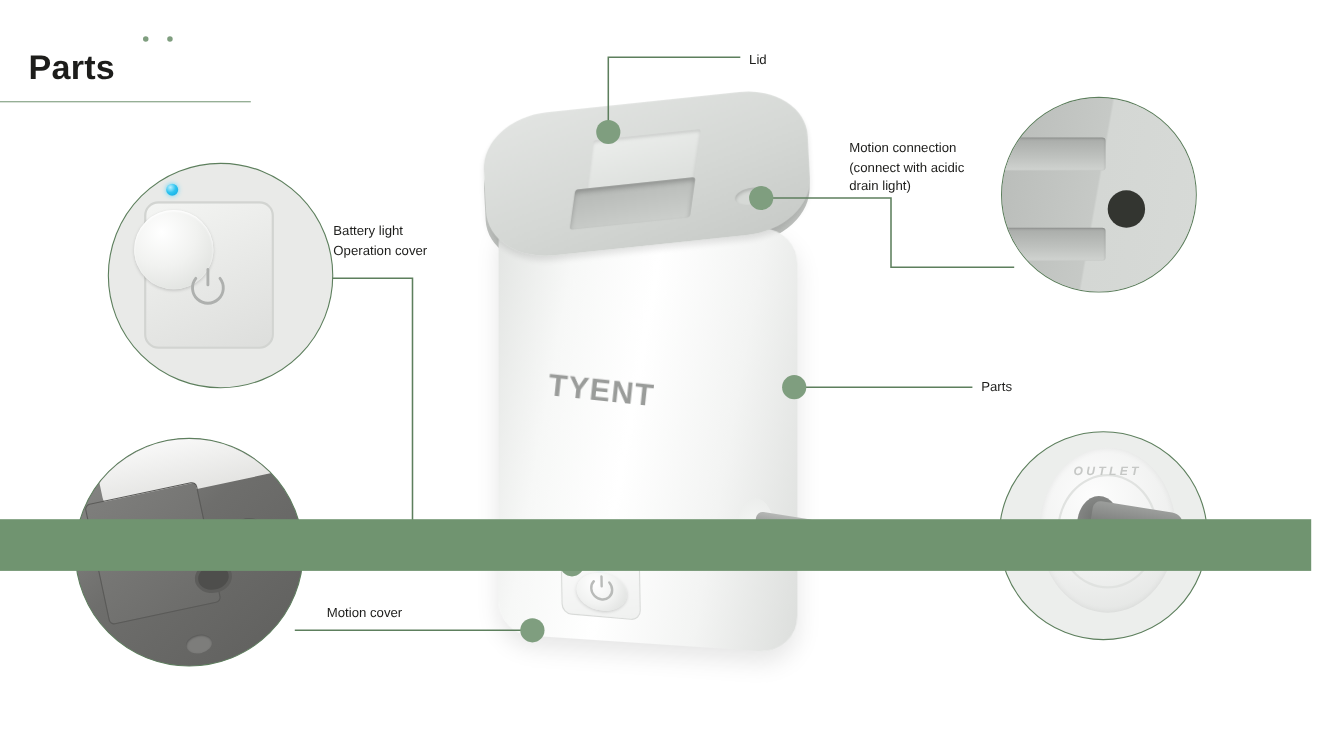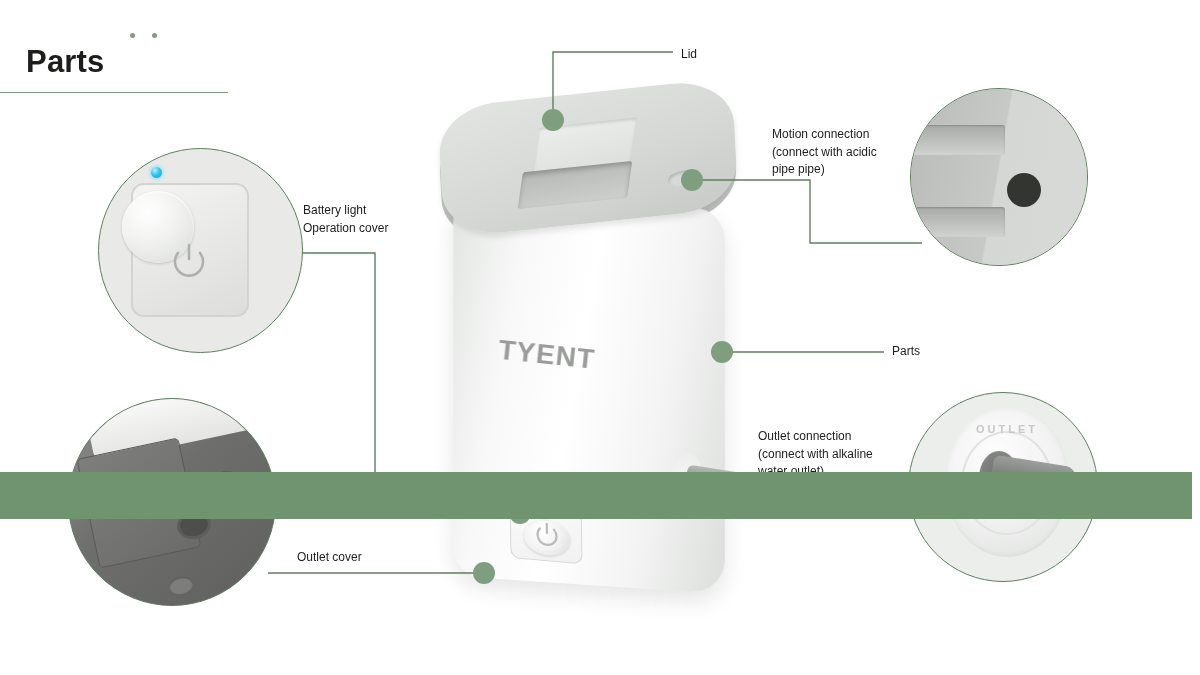--- a/index.html
+++ b/index.html
@@ -117,21 +117,21 @@
     background:radial-gradient(circle at 40% 30%,#fdfdfd 0%,#eff0ef 55%,#dfe1df 100%);
     box-shadow:inset 0 0 6px rgba(0,0,0,.07);
   }
   #outlet-ring{
     position:absolute;left:52px;top:38px;width:92px;height:104px;border-radius:50%;
     border:2px solid #e0e2e0;box-sizing:border-box;
   }
   #outlet-text{
     position:absolute;left:52px;top:30px;width:92px;height:44px;
     font-size:11px;letter-spacing:3px;color:#c6c8c6;text-align:center;
-    font-weight:700;transform:rotate(-3px);
+    font-weight:700;transform:rotate(-3px);font-style:italic;
   }
   #outlet-socket{
     position:absolute;left:70px;top:58px;width:40px;height:54px;border-radius:50%;
     background:radial-gradient(circle at 50% 40%,#6e706e 0%,#8b8d8b 70%,#a2a4a2 100%);
   }
   #outlet-barb{
     position:absolute;left:82px;top:68px;width:84px;height:38px;
     background:linear-gradient(180deg,#9c9e9c 0%,#808280 45%,#6b6d6b 100%);
     border-radius:7px 12px 12px 7px;transform:rotate(9deg);
   }
@@ -307,33 +307,28 @@
       <circle cx="520" cy="513" r="11"></circle>
       <circle cx="484" cy="573" r="11"></circle>
     </g>
   </svg>
 
   <div class="abs label" style="left:681px;top:46px;">Lid</div>
 
   <div class="abs" style="left:772px;top:126px;">
     <div class="label">Motion connection</div>
     <div class="label">(connect with acidic</div>
-    <div class="label">pipe pipe)</div>
+    <div class="label">drain light)</div>
   </div>
 
   <div class="abs label" style="left:892px;top:343px;">Parts</div>
 
-  <div class="abs" style="left:758px;top:428px;">
-    <div class="label">Outlet connection</div>
-    <div class="label">(connect with alkaline</div>
-    <div class="label">water outlet)</div>
-  </div>
 
   <div class="abs" style="left:303px;top:202px;">
     <div class="label">Battery light</div>
     <div class="label">Operation cover</div>
   </div>
 
-  <div class="abs label" style="left:297px;top:549px;">Outlet cover</div>
+  <div class="abs label" style="left:297px;top:549px;">Motion cover</div>
 
   <div class="abs" id="bottom-bar"></div>
 
 </div>
 
 </body></html>

